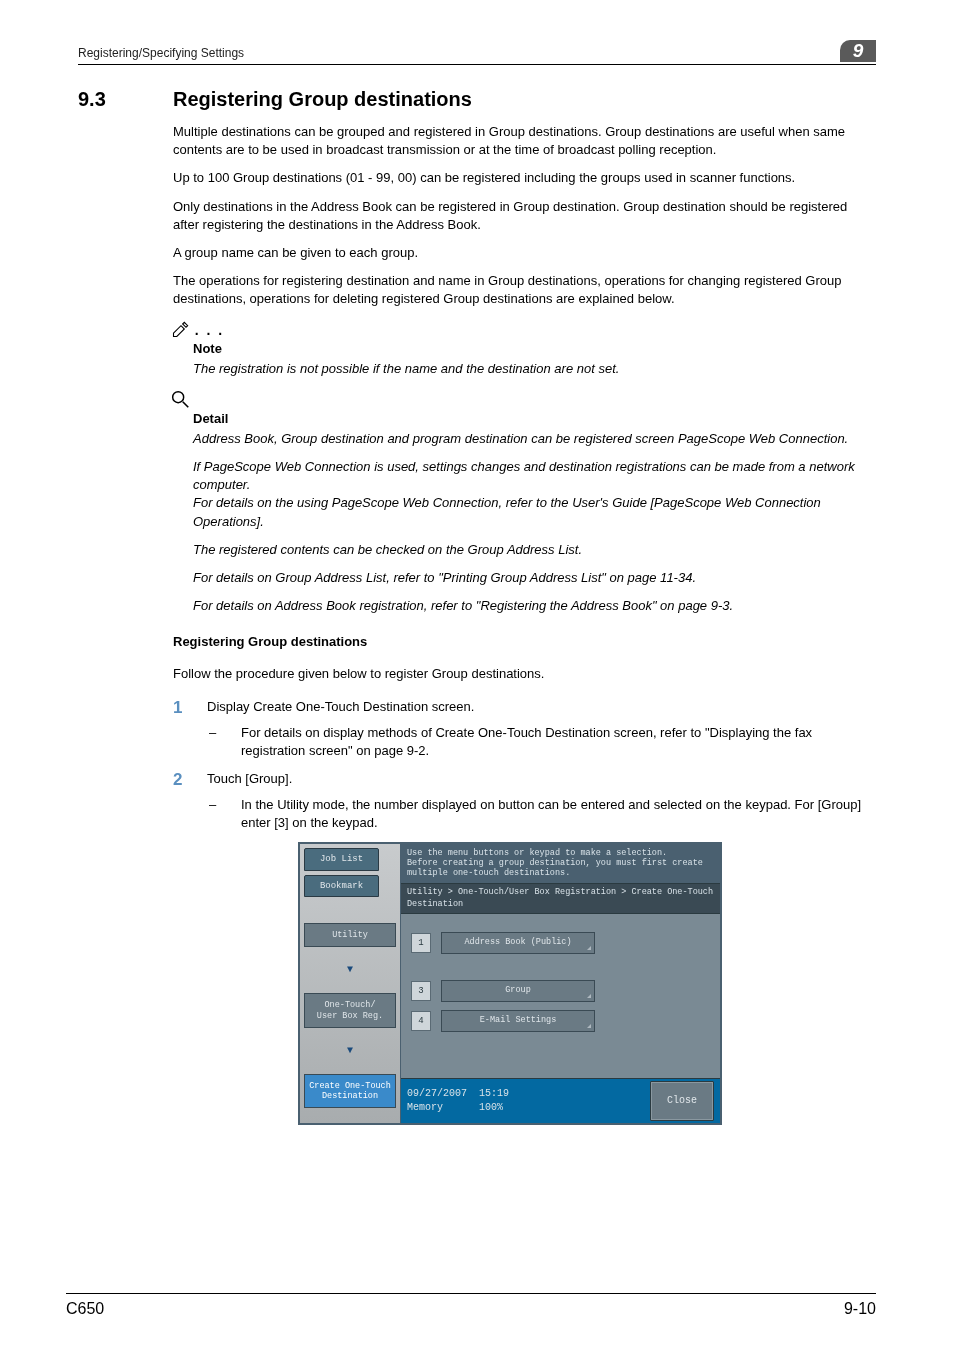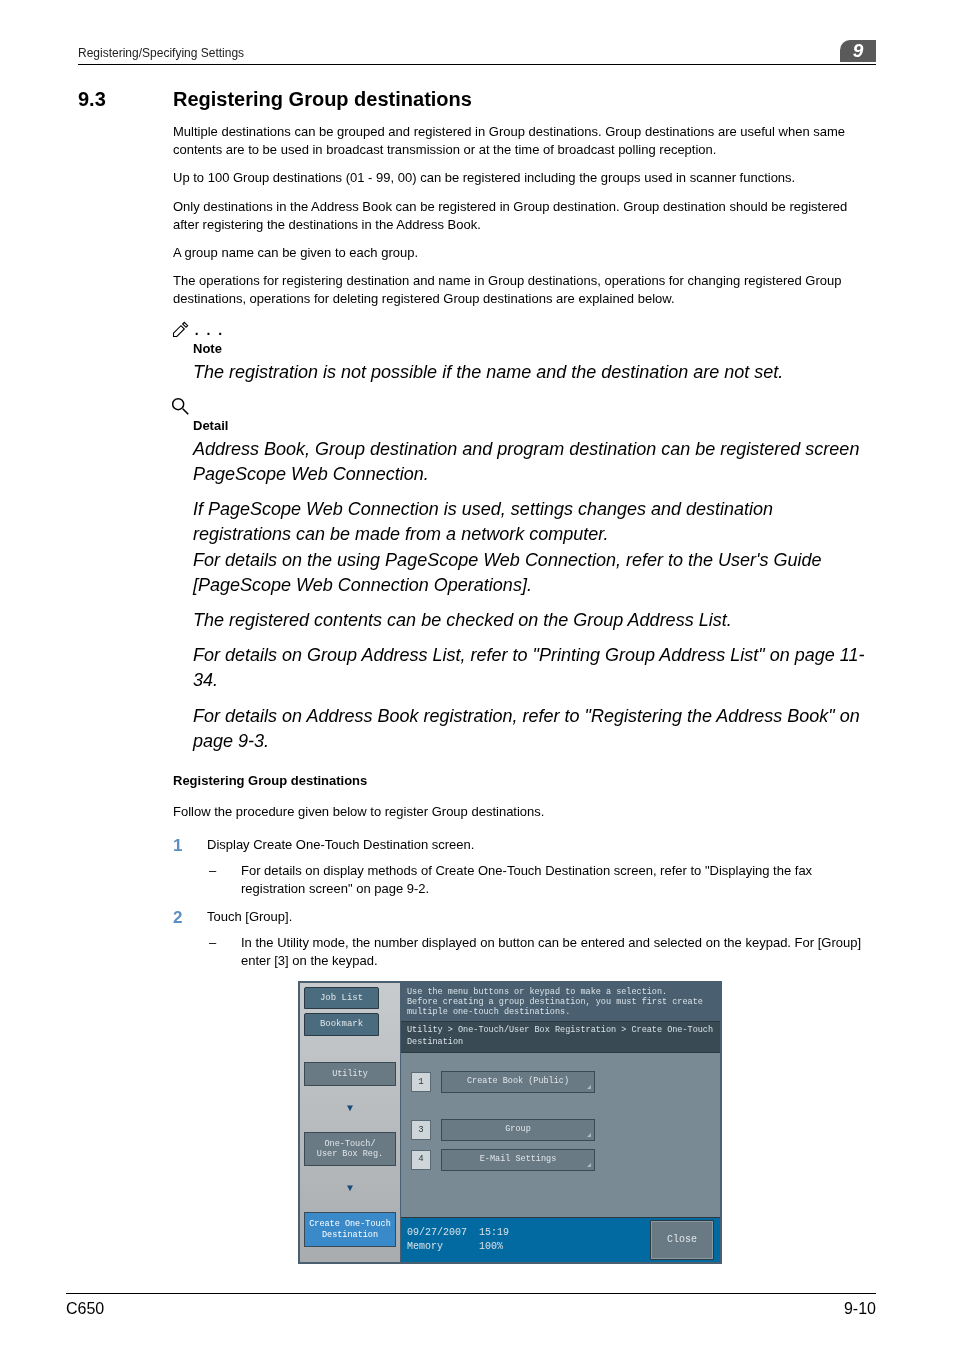--- a/index.html
+++ b/index.html
@@ -84,21 +84,21 @@
     font-weight: bold;
     letter-spacing: 2px;
     font-size: 14px;
   }
   .callout-label {
     font-weight: bold;
     font-size: 13px;
   }
   .callout-text {
     font-style: italic;
-    font-size: 18px;
+    font-size: 13px;
     margin: 2px 0 10px 0;
   }
   .callout-icon-mag {
     width: 22px;
     height: 22px;
     margin-left: -24px;
     margin-bottom: -6px;
     display: inline-block;
   }
   .subhead {
@@ -370,21 +370,21 @@
       </div>
     </div>
     <div class="ui-right">
       <div class="ui-msg">
         <span>Use the menu buttons or keypad to make a selection.</span><br><span>Before creating a group destination, you must first create multiple one-touch destinations.</span>
       </div>
       <div class="ui-bc">Utility &gt; One-Touch/User Box Registration &gt; Create One-Touch Destination</div>
       <div class="ui-main">
         <div class="ui-optrow">
           <div class="ui-numbox">1</div>
-          <div class="ui-optbtn">Create Book (Public)</div>
+          <div class="ui-optbtn">Address Book (Public)</div>
         </div>
         <div style="height:18px;"></div>
         <div class="ui-optrow">
           <div class="ui-numbox">3</div>
           <div class="ui-optbtn">Group</div>
         </div>
         <div class="ui-optrow">
           <div class="ui-numbox">4</div>
           <div class="ui-optbtn">E-Mail Settings</div>
         </div>

